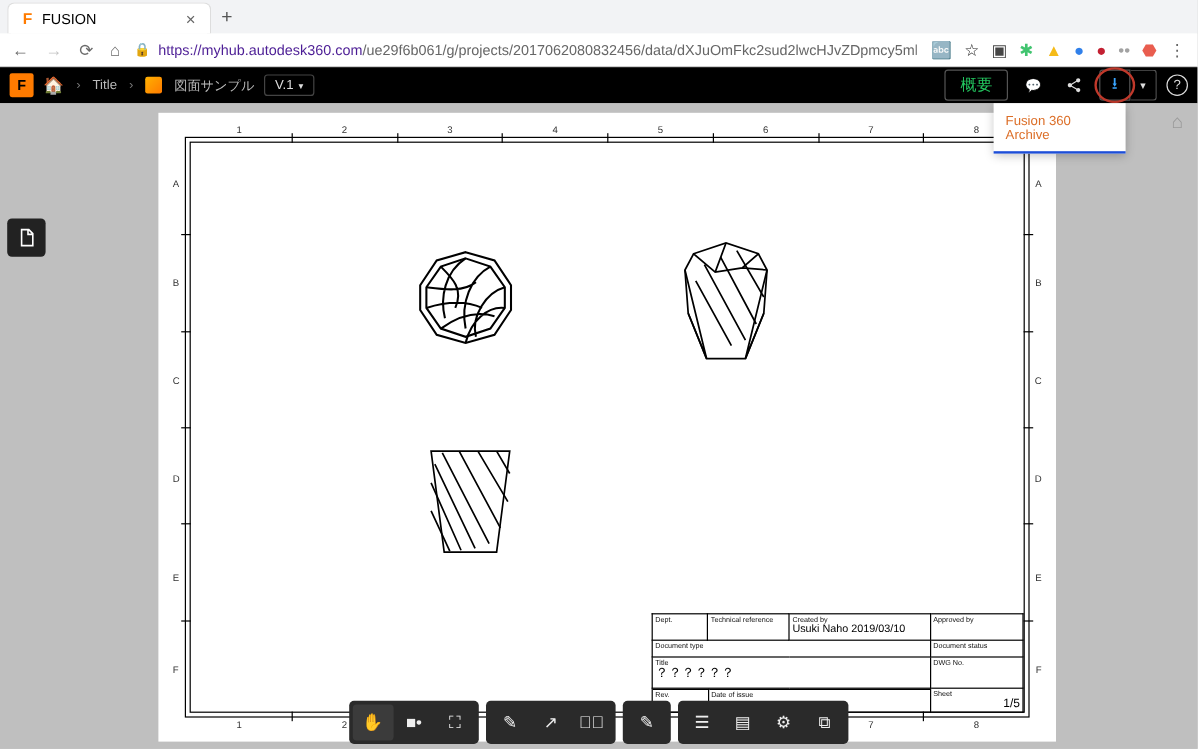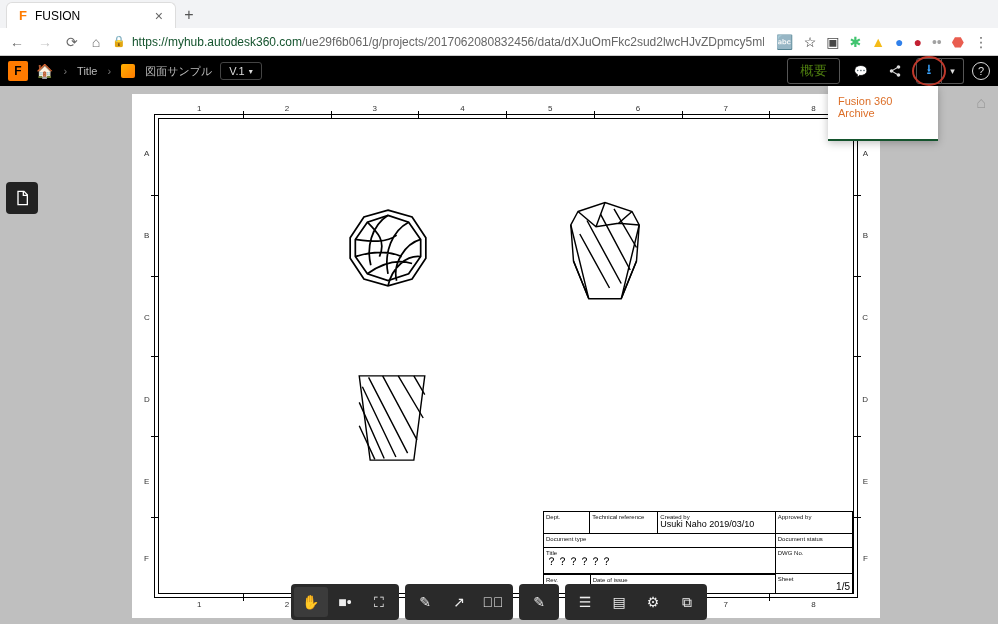--- a/index.html
+++ b/index.html
@@ -22,33 +22,33 @@
   .ext-icons span{opacity:.9;}
 
   
   .appbar { height: 30px; background: #000; color: #ddd; display: flex; align-items: center; padding: 0 8px; gap: 8px; font-size: 11px;}
   .logo { width:20px; height:20px; background:#ff7b00; display:flex; align-items:center; justify-content:center; color:#000; font-weight:bold; border-radius:2px; font-size:12px;}
   .crumb { display:flex; align-items:center; gap:10px; color:#bbb;}
   .crumb span.sep{color:#777;}
   .crumb .docicon{width:14px; height:14px; background:linear-gradient(135deg,#ffb100,#ff7a00); display:inline-block; border-radius:2px;}
   .ver { border:1px solid #444; border-radius:3px; padding:2px 8px; display:flex; gap:4px; align-items:center;}
   .appbar .spacer{flex:1;}
-  .btn-outline{border:1px solid #555; border-radius:3px; padding:3px 12px; color:#4d7c0f; background:transparent;}
+  .btn-outline{border:1px solid #555; border-radius:3px; padding:3px 12px; color:#22c55e; background:transparent;}
   .icon-btn{width:26px; height:26px; display:flex; align-items:center; justify-content:center; border:1px solid #555; border-radius:3px; color:#ddd; position:relative;}
   .icon-plain{width:26px; height:26px; display:flex; align-items:center; justify-content:center; color:#ddd;}
   .dl-group{display:flex; position:relative;}
   .dl-group .icon-btn{border-radius:3px 0 0 3px;}
   .dl-group .icon-btn.caret{border-left:none; border-radius:0 3px 3px 0; width:22px;}
   .circle-annot{position:absolute; left:-5px; top:-3px; width:34px; height:30px; border:2px solid #c0392b; border-radius:50%; pointer-events:none;}
   .dl-icon{color:#39a5ff; font-size:14px;}
 
   
   .dropdown{position:absolute; right:60px; top:86px; width:110px; background:#fff; box-shadow:0 2px 8px rgba(0,0,0,.25); z-index:50; font-size:11px;}
   .dropdown .item{padding:9px 10px; color:#555;}
-  .dropdown .item.active{color:#dc6e27; border-bottom:2px solid #14532d; padding-bottom:20px;}
+  .dropdown .item.active{color:#dc6e27; border-bottom:2px solid #1d4ed8; padding-bottom:7px;}
 
   
   .leftrail{position:absolute; left:6px; top:96px; width:32px; height:32px; background:#222; border-radius:4px; display:flex; align-items:center; justify-content:center;}
   .leftrail svg{fill:#fff;}
 
   
   .viewport{position:absolute; left:0; right:0; top:86px; bottom:0; background:#bfbfbf;}
   .home-faint{position:absolute; right:12px; top:8px; font-size:16px; color:#999;}
   .sheet{position:absolute; left:132px; top:8px; width:748px; height:524px; background:#fff;}
   .sheet-inner{position:absolute; left:22px; top:20px; right:22px; bottom:20px;}
@@ -90,21 +90,21 @@
   </div>
   <div class="omnibar">
     <div class="nav-icons">
       <span>←</span>
       <span style="opacity:.4;">→</span>
       <span>⟳</span>
       <span>⌂</span>
     </div>
     <div class="addr">
       <span class="lock">🔒</span>
-      <span style="color:#14532d;">https://myhub.autodesk360.com</span>
+      <span style="color:#4c1d95;">https://myhub.autodesk360.com</span>
         <span class="url-rest">/ue29f6b061/g/projects/2017062080832456/data/dXJuOmFkc2sud2lwcHJvZDpmcy5mb2xkZXI6Y28uYjF5c...</span>
     </div>
     <div class="ext-icons">
       <span>🔤</span>
       <span>☆</span>
       <span style="color:#333">▣</span>
       <span style="color:#2dbe60">✱</span>
       <span style="color:#f4b400">▲</span>
       <span style="color:#1a73e8">●</span>
       <span style="color:#bd081c">●</span>

